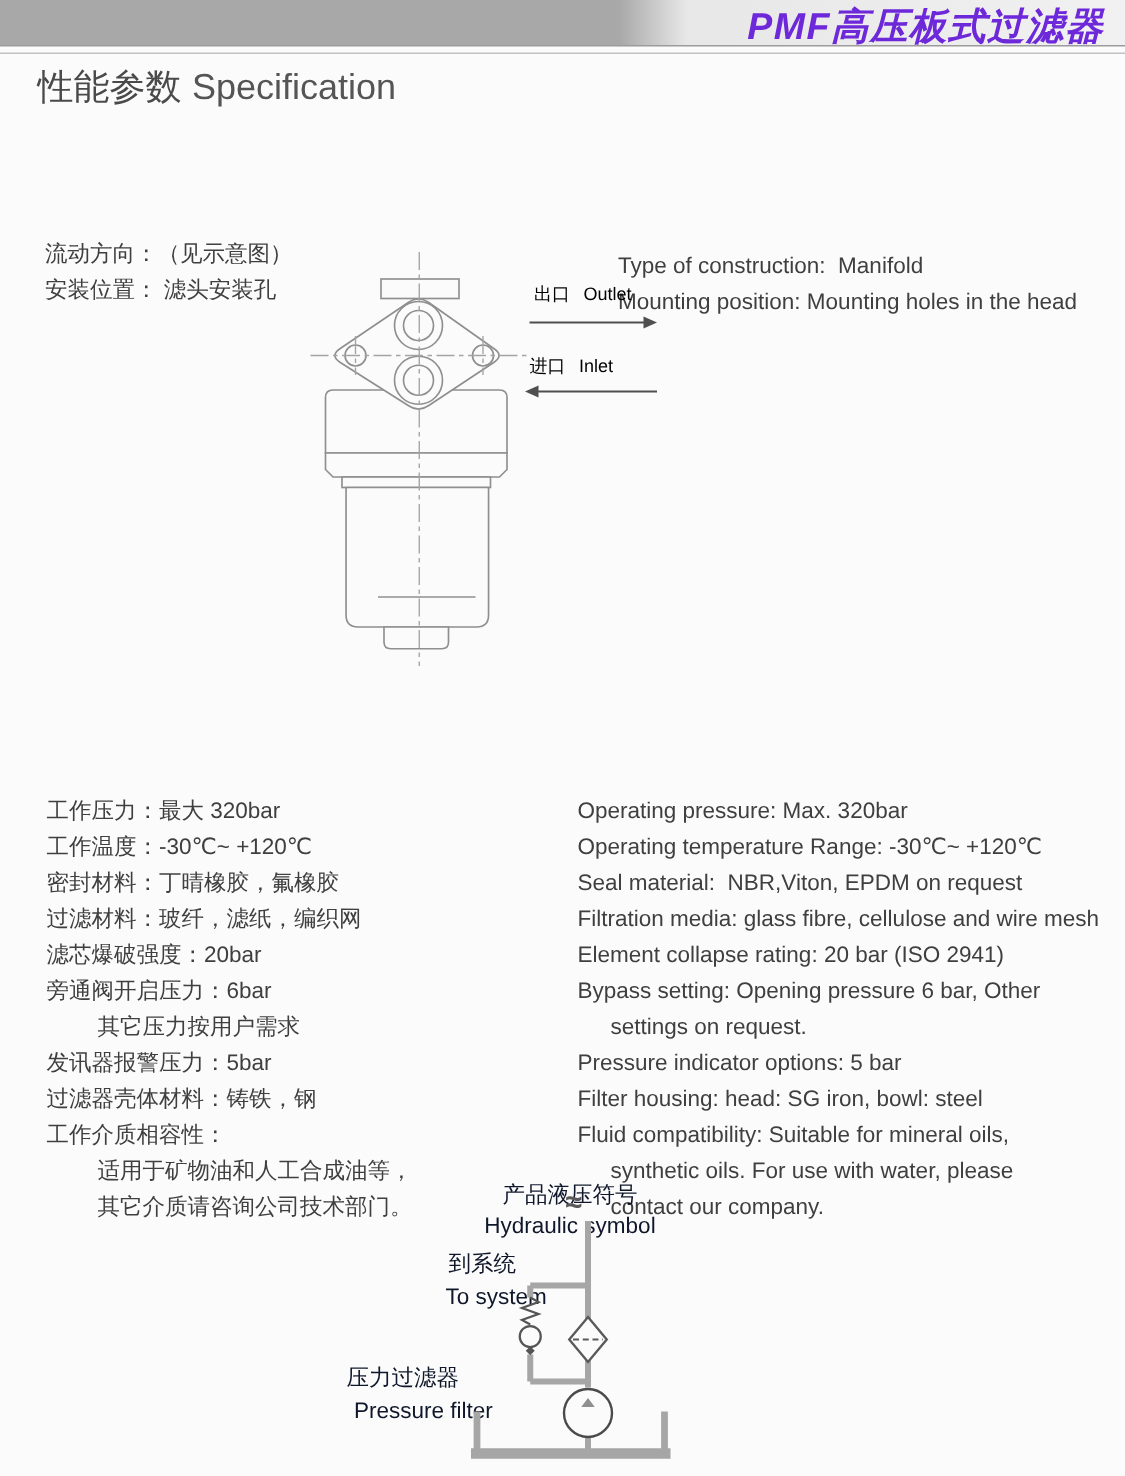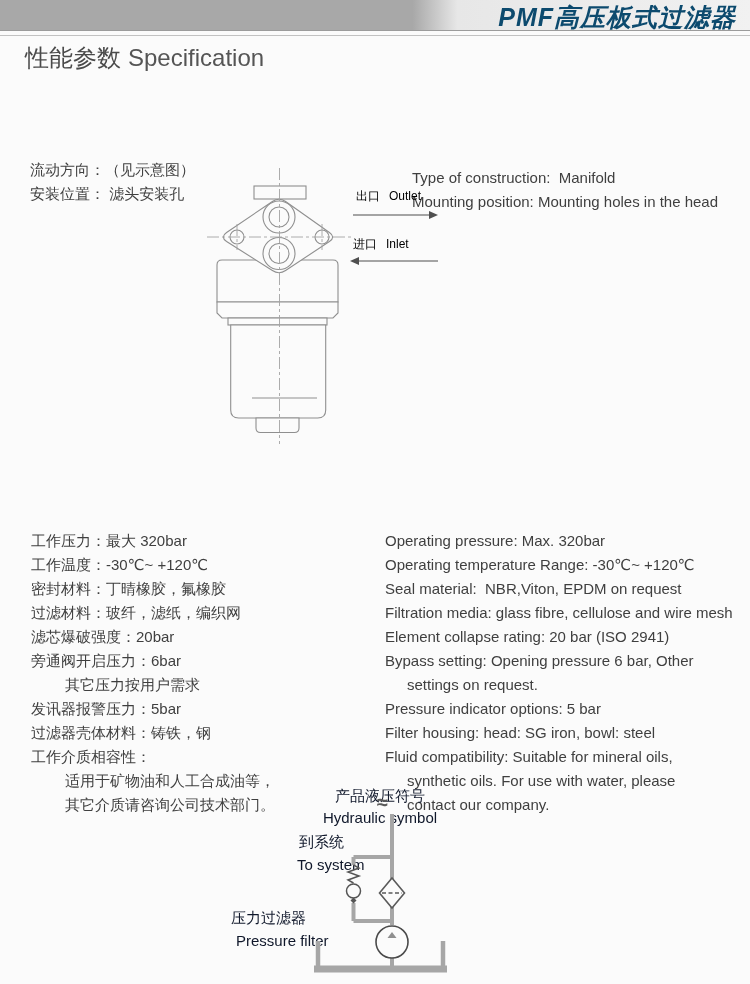--- a/index.html
+++ b/index.html
@@ -12,21 +12,21 @@
   .abs{position:absolute;}
   
   .band{
     left:0;top:0;width:750px;height:30px;
     background:linear-gradient(90deg,#a8a8a8 0%,#a8a8a8 55%,#e7e7e7 61%,#f1f1f1 100%);
     border-bottom:1px solid #9c9c9c;
   }
   .doc-title{
     right:14px;top:1px;margin:0;
     font-size:25px;font-style:italic;font-weight:700;letter-spacing:1px;
-    color:#0c4a6e;white-space:nowrap;
+    color:#6d28d9;white-space:nowrap;
   }
   .band-rule{left:0;top:35px;width:750px;height:1px;background:#c2c2c2;}
   
   .section-title{left:25px;top:42px;margin:0;font-size:24px;font-weight:500;color:#4a4a4a;}
   .section-title .en{margin-left:7px;font-weight:400;color:#555;}
   
   .spec-col{font-size:15px;line-height:24px;white-space:pre;}
   .spec-row{height:24px;}
   .col-zh .indent{padding-left:34px;}
   .col-en .indent{padding-left:22px;}

